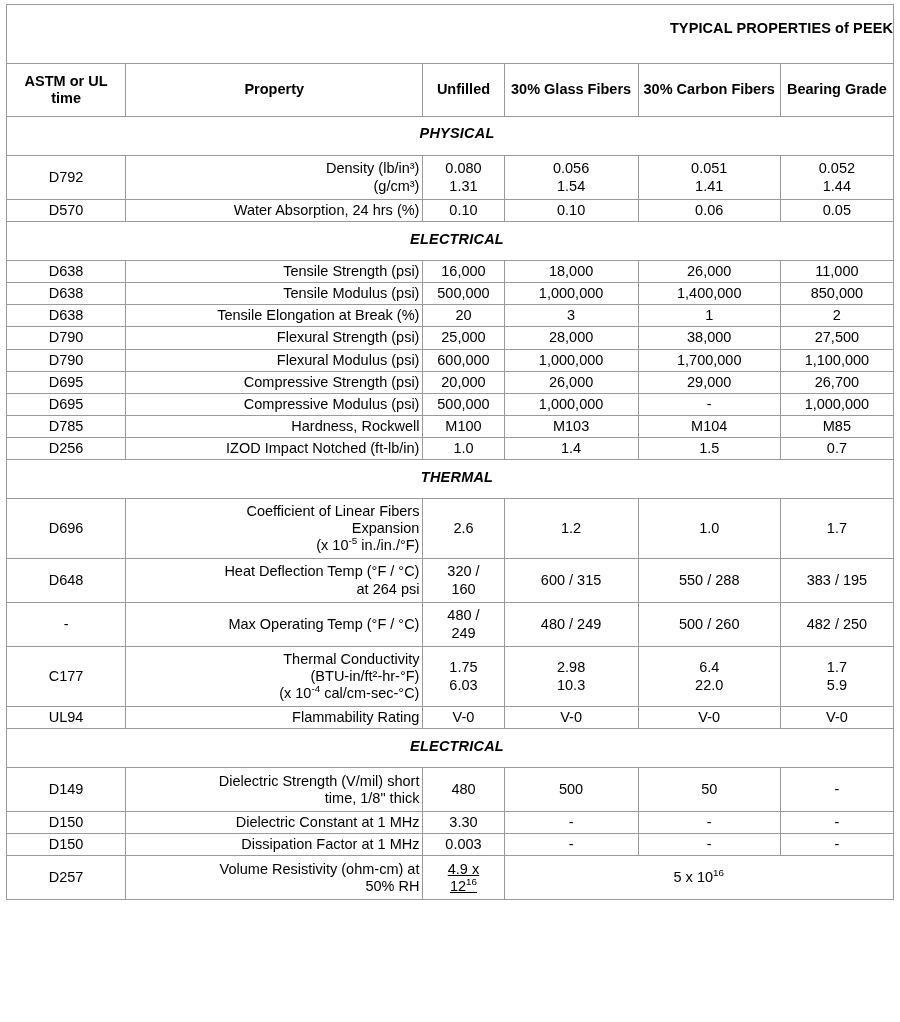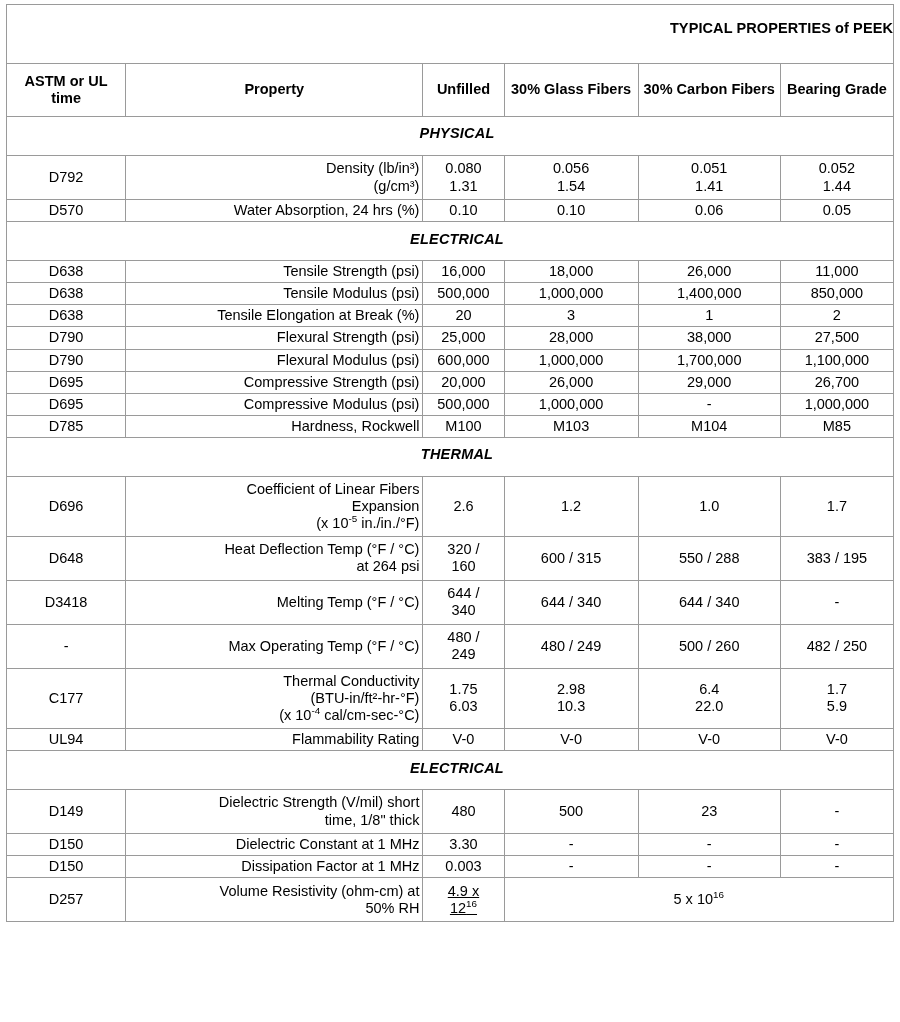--- a/index.html
+++ b/index.html
@@ -269,20 +269,28 @@
         <td class="val">1,000,000</td>
       </tr>
       <tr class="r1">
         <td class="astm">D785</td>
         <td class="prop">Hardness, Rockwell</td>
         <td class="val">M100</td>
         <td class="val">M103</td>
         <td class="val">M104</td>
         <td class="val">M85</td>
       </tr>
+      <tr class="r1">
+        <td class="astm">D256</td>
+        <td class="prop">IZOD Impact Notched (ft-lb/in)</td>
+        <td class="val">1.0</td>
+        <td class="val">1.4</td>
+        <td class="val">1.5</td>
+        <td class="val">0.7</td>
+      </tr>
 
       <tr>
         <td class="section-cell" colspan="6">THERMAL</td>
       </tr>
 
       <tr class="r3">
         <td class="astm">D696</td>
         <td class="prop">
           <div>Coefficient of Linear Fibers</div>
           <div>Expansion</div>
@@ -302,31 +310,20 @@
         </td>
         <td class="val">
           <div>320 /</div>
           <div>160</div>
         </td>
         <td class="val">600 / 315</td>
         <td class="val">550 / 288</td>
         <td class="val">383 / 195</td>
       </tr>
 
-      <tr class="r2">
-        <td class="astm">D3418</td>
-        <td class="prop">Melting Temp (°F / °C)</td>
-        <td class="val">
-          <div>644 /</div>
-          <div>340</div>
-        </td>
-        <td class="val">644 / 340</td>
-        <td class="val">644 / 340</td>
-        <td class="val">-</td>
-      </tr>
 
       <tr class="r2">
         <td class="astm">-</td>
         <td class="prop">Max Operating Temp (°F / °C)</td>
         <td class="val">
           <div>480 /</div>
           <div>249</div>
         </td>
         <td class="val">480 / 249</td>
         <td class="val">500 / 260</td>
@@ -372,21 +369,21 @@
       </tr>
 
       <tr class="r2">
         <td class="astm">D149</td>
         <td class="prop">
           <div>Dielectric Strength (V/mil) short</div>
           <div>time, 1/8" thick</div>
         </td>
         <td class="val">480</td>
         <td class="val">500</td>
-        <td class="val">23</td>
+        <td class="val">50</td>
         <td class="val">-</td>
       </tr>
 
       <tr class="r1">
         <td class="astm">D150</td>
         <td class="prop">Dielectric Constant at 1 MHz</td>
         <td class="val">3.30</td>
         <td class="val">-</td>
         <td class="val">-</td>
         <td class="val">-</td>

